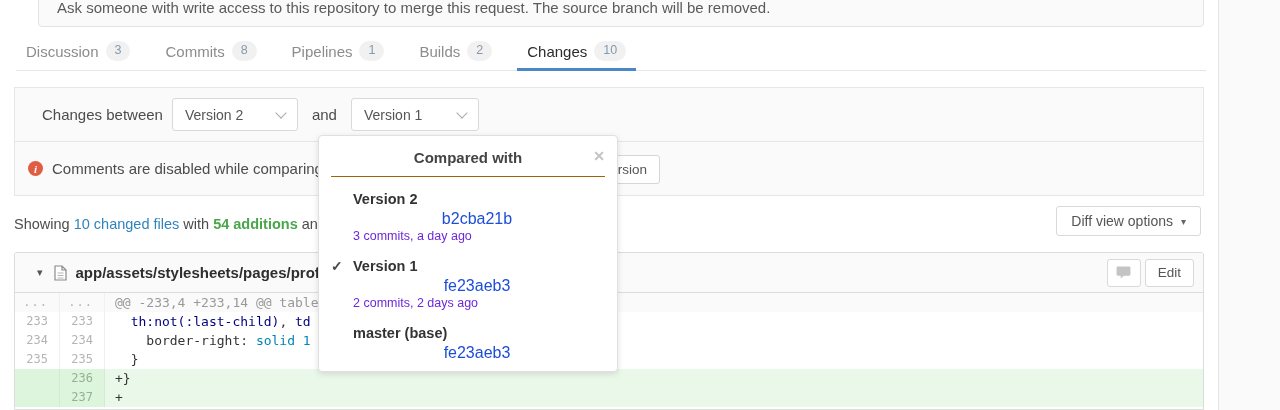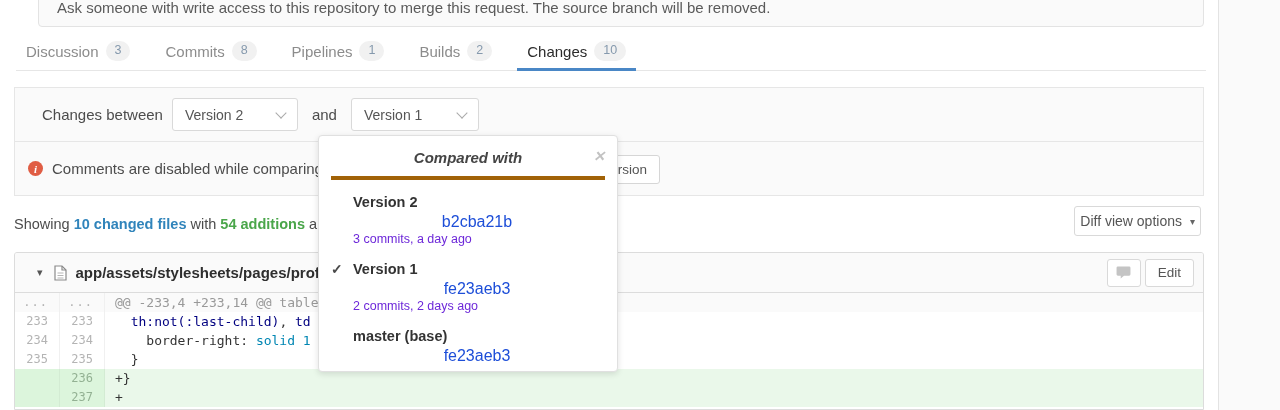--- a/index.html
+++ b/index.html
@@ -39,23 +39,23 @@
               align-items:center;padding-left:13px;font-size:15px;color:#4c4c4c;}
   .notice-icon{width:15px;height:15px;border-radius:50%;background:var(--notice-icon,#e05d44);color:#fff;
                font-size:11px;font-weight:bold;display:inline-flex;align-items:center;justify-content:center;
                margin-right:9px;font-family:"Liberation Serif",serif;font-style:italic;flex:none;}
   .show-latest{position:absolute;left:502px;top:13px;height:29px;padding:0 12px;background:#fff;
                border:1px solid #d6d6d6;border-radius:3px;font-size:13.5px;color:#555;font-family:inherit;cursor:pointer;}
 
   
   .summary-row{position:absolute;left:14px;top:214px;width:1190px;height:32px;font-size:14.5px;color:#4c4c4c;}
   .summary-text{position:absolute;left:0;top:2px;}
-  .files-link{color:var(--link-blue,#3084bb);font-weight:bold;text-decoration:none;cursor:pointer;}
+  .files-link{color:var(--link-blue,#3084bb);font-weight:normal;text-decoration:none;cursor:pointer;}
   .additions{color:var(--additions-green,#4aa64a);font-weight:bold;}
-  .diff-options-btn{position:absolute;right:3px;top:-8px;height:30px;padding:0 5px;background:#fff;
+  .diff-options-btn{position:absolute;right:3px;top:-8px;height:30px;padding:0 14px;background:#fff;
                     border:1px solid #d9d9d9;border-radius:3px;font-size:14px;color:#555;display:flex;
                     align-items:center;gap:8px;font-family:inherit;cursor:pointer;}
   .caret-down{font-size:10px;color:#666;}
 
   
   .file-block{position:absolute;left:14px;top:252px;width:1190px;height:158px;border:1px solid #dcdcdc;
               border-radius:3px 3px 0 0;box-sizing:border-box;background:#fff;overflow:hidden;}
   .file-header{height:40px;background:#fafafa;border-bottom:1px solid #dcdcdc;display:flex;
                align-items:center;padding:0 9px 0 22px;box-sizing:border-box;}
   .collapse-caret{color:#555;font-size:11px;margin-right:11px;cursor:pointer;}
@@ -78,21 +78,21 @@
   .diff-row.added .ln{background:var(--added-gutter-bg,#dcf5dc);color:#93b193;border-right-color:rgba(0,0,0,0.04);}
   .diff-row.added .code{background:var(--added-bg,#eaf8ea);}
   .tok-selector{color:var(--code-selector,#000080);}
   .tok-value{color:var(--code-value,#0086b3);}
 
   
   .dropdown{position:absolute;left:318px;top:135px;width:300px;height:237px;background:#fff;
             border:1px solid #e0e0e0;border-radius:4px;box-shadow:0 2px 6px rgba(0,0,0,0.12);
             box-sizing:border-box;z-index:20;overflow:hidden;}
   .dd-header{position:relative;margin:0 12px;padding:13px 0 10px;text-align:center;font-size:15px;
-             font-weight:bold;color:#444;border-bottom:4px solid #a16207;font-style:italic;}
+             font-weight:bold;color:#444;border-bottom:1px solid #a16207;}
   .dd-close{position:absolute;right:0;top:13px;color:#c2c2c2;font-size:14px;font-weight:bold;
             cursor:pointer;line-height:1;}
   .dd-list{padding-top:13px;}
   .dd-item{position:relative;padding:0 16px 12px 34px;cursor:pointer;}
   .dd-check{position:absolute;left:12px;top:1px;color:#4a4a4a;font-size:14px;font-weight:bold;display:none;}
   .dd-item.checked .dd-check{display:block;}
   .dd-title{font-size:14.5px;font-weight:bold;color:#333;line-height:19px;}
   .dd-sha{font-size:16px;color:#1d4ed8;line-height:19px;text-align:center;}
   .dd-meta{font-size:12.5px;color:#6d28d9;line-height:17px;}
   .dd-meta:empty{display:none;}

